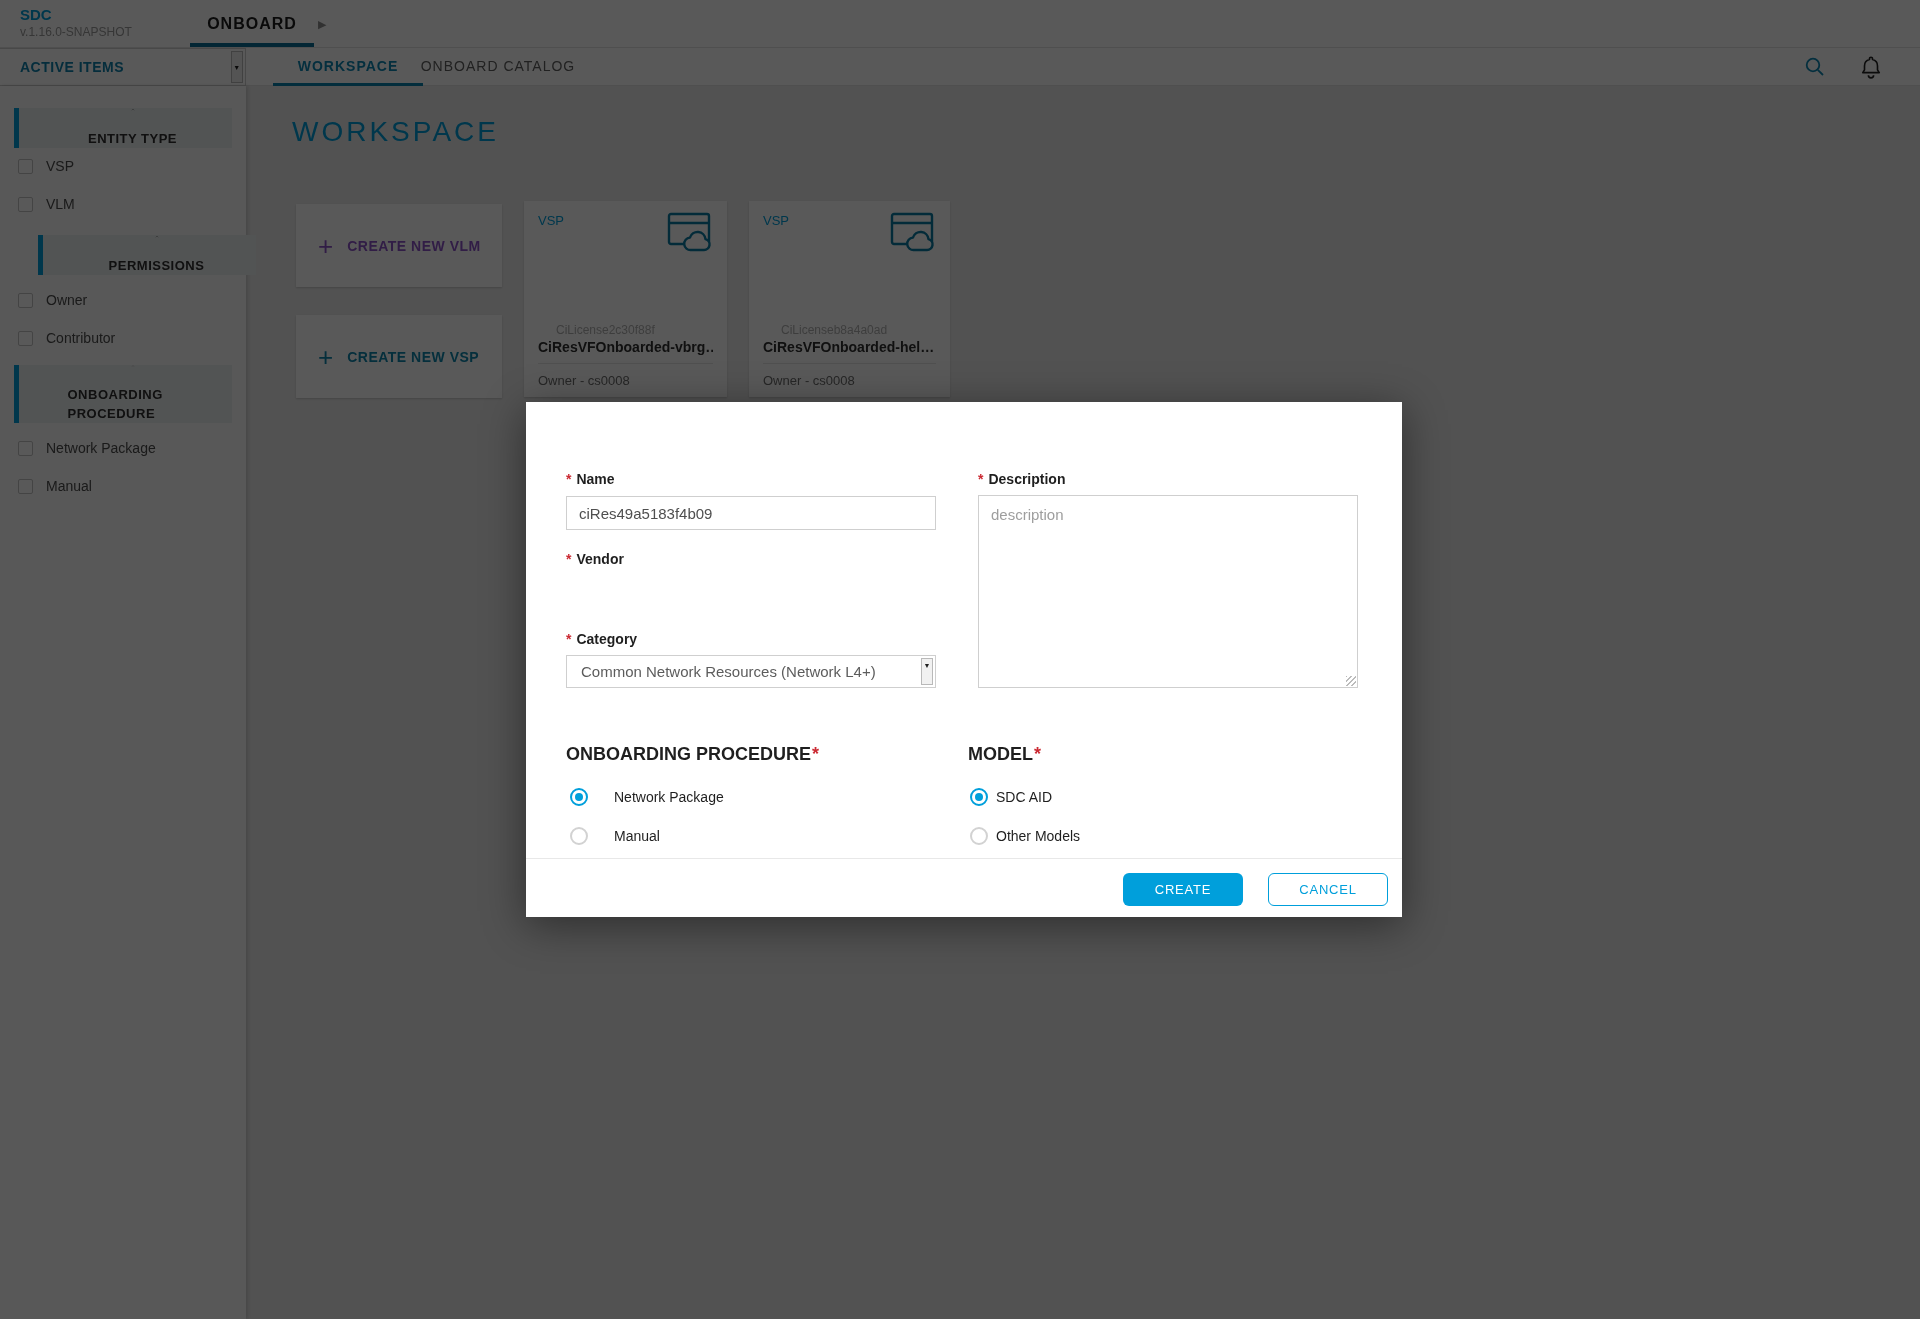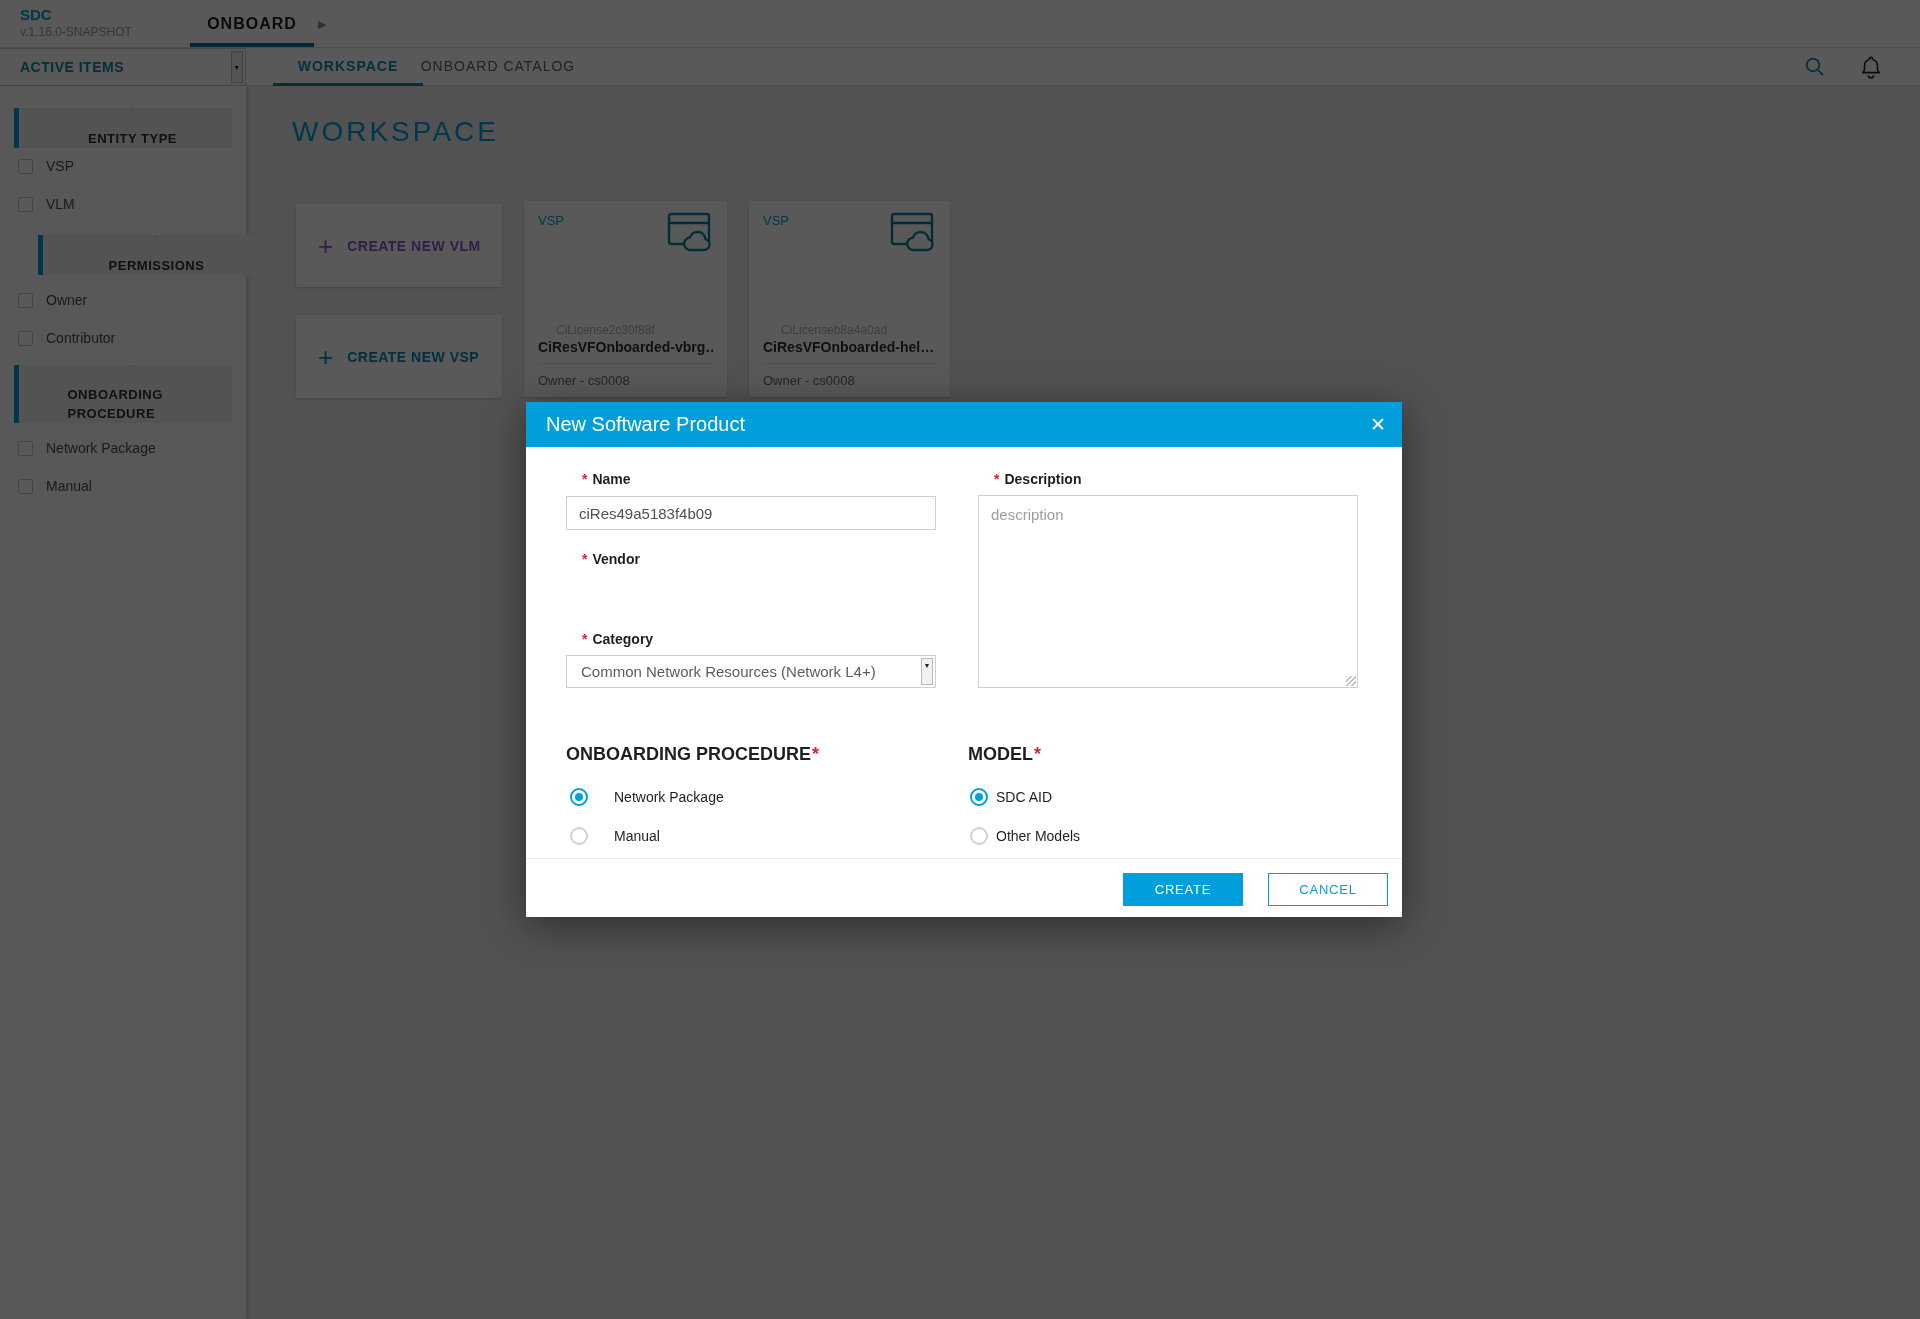--- a/index.html
+++ b/index.html
@@ -90,21 +90,21 @@
   
   .overlay { position:absolute; left:0; top:0; width:1920px; height:1319px;
     background:rgba(0,0,0,.65); z-index:5; }
   .modal { position:absolute; left:526px; top:402px; width:876px; height:515px;
     background:#fff; z-index:6; box-shadow:0 8px 40px rgba(0,0,0,.45); }
   .modal-head { position:absolute; left:0; top:0; right:0; height:45px; background:#009fdb;
     display:flex; align-items:center; padding-left:20px; }
   .modal-title { color:#fff; font-size:20px; font-weight:400; }
   .modal-close { position:absolute; right:0; top:0; width:48px; height:45px; display:flex;
     align-items:center; justify-content:center; color:#fff; font-size:19px; cursor:pointer; }
-  .f-label { position:absolute; font-size:14px; font-weight:600; color:#1f1f1f;margin-left:16px; }
+  .f-label { position:absolute; font-size:14px; font-weight:600; color:#1f1f1f; }
   .req { color:#cb2a33; margin-right:5px; font-weight:700; }
   .t-input { position:absolute; border:1px solid #cfcfcf; background:#fff;
     font-family:"Liberation Sans", sans-serif; font-size:15px; color:#4f4f4f;
     padding-left:12px; }
   .sel { position:absolute; border:1px solid #cfcfcf; background:#fff; display:flex;
     align-items:center; padding-left:14px; font-size:15px; color:#5c5c5c; cursor:pointer; }
   .sel .mini-select-strip { align-items:flex-start; padding-top:3px; }
   .l-name  { left:40px; top:69px; }
   .i-name  { left:40px; top:94px; width:370px; height:34px; }
   .l-vendor{ left:40px; top:149px; }
@@ -127,21 +127,21 @@
   .radio { width:18px; height:18px; border-radius:50%; border:2px solid #d2d2d2;
     background:#fff; position:relative; flex:0 0 auto; }
   .radio.on { border-color:#009fdb; }
   .radio.on::after { content:""; position:absolute; left:3px; top:3px; width:8px;
     height:8px; border-radius:50%; background:#009fdb; }
   .radio-row .lbl { font-size:14px; color:#1f1f1f; }
   .modal-foot { position:absolute; left:0; right:0; bottom:0; height:59px;
     border-top:1px solid #e8e8e8; }
   .btn { position:absolute; top:14px; width:120px; height:33px; display:flex;
     align-items:center; justify-content:center; font-size:13px; letter-spacing:.8px;
-    border-radius:0; cursor:pointer; }
+    border-radius:6px; cursor:pointer; }
   .btn-create { left:597px; background:#009fdb; color:#fff; }
   .btn-cancel { left:742px; background:#fff; color:#009fdb; border:1px solid #009fdb; }
 
   svg { display:block; }
 </style>
 </head>
 <body>
 
 <div class="topbar">
   <div class="brand">
@@ -268,24 +268,20 @@
     <span class="vendor">CiLicenseb8a4a0ad</span>
     <span class="name">CiResVFOnboarded-hel…</span>
     <span class="div"></span>
     <span class="owner">Owner - cs0008</span>
   </div>
 </div>
 
 <div class="overlay"></div>
 
 <div class="modal">
-  <div class="modal-head">
-    <span class="modal-title">New Software Product</span>
-    <span class="modal-close">✕</span>
-  </div>
 
   <div class="f-label l-name">
     <span class="req">*</span><span>Name</span>
   </div>
   <input class="t-input i-name" value="ciRes49a5183f4b09" style="">
 
   <div class="f-label l-vendor">
     <span class="req">*</span><span>Vendor</span>
   </div>
 

